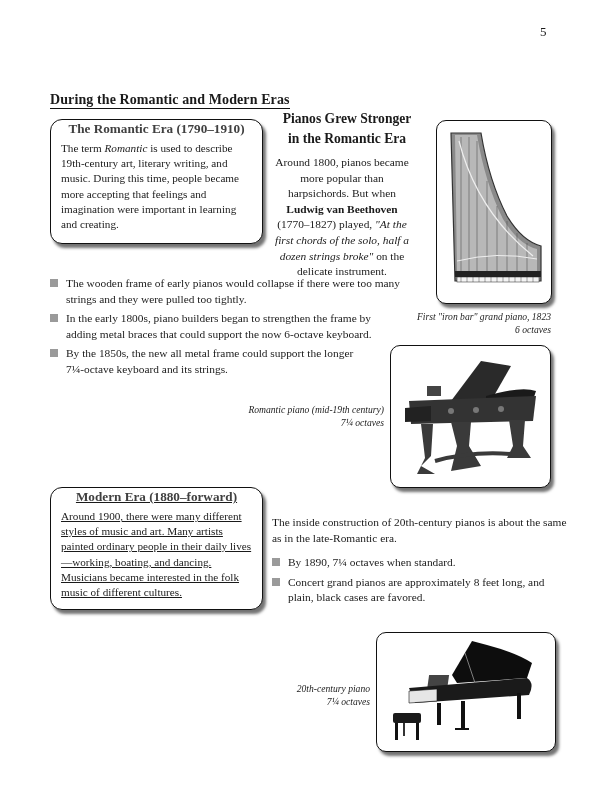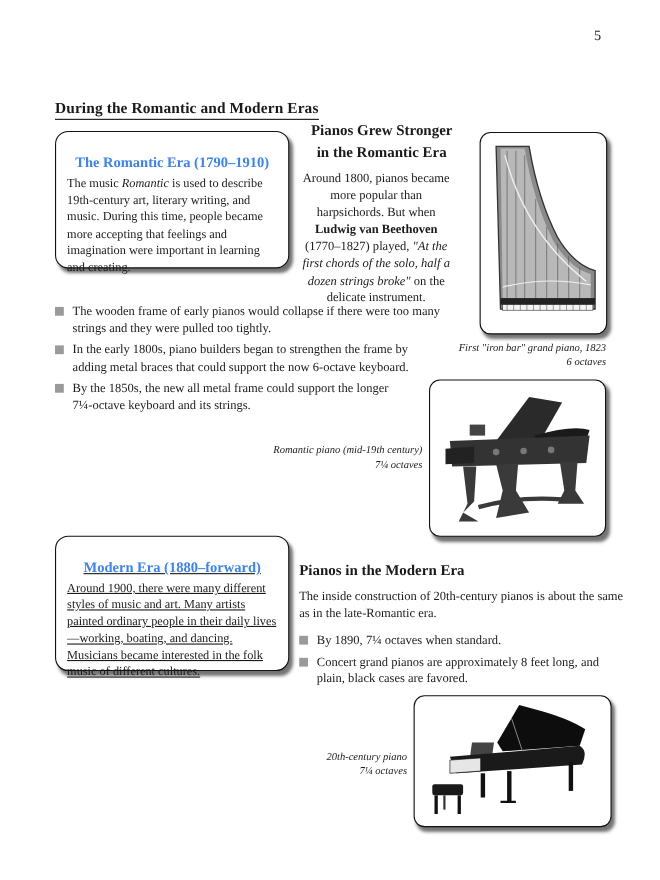--- a/index.html
+++ b/index.html
@@ -4,43 +4,43 @@
 <style>
   html, body { margin:0; padding:0; background:#ffffff; }
   body { width:600px; height:800px; position:relative; overflow:hidden;
          font-family:"DejaVu Serif","Liberation Serif",serif; color:#1a1a1a; }
   .abs { position:absolute; }
   .page-num { left:540px; top:24px; font-size:13px; font-family:"Liberation Serif",serif; }
   .section-title { left:50px; top:91px; font-size:14px; font-weight:bold; font-family:"Liberation Serif",serif;
                    border-bottom:1.5px solid #111; line-height:17px; padding-bottom:0; letter-spacing:0.1px; }
   .box { border:1.5px solid #111; border-radius:12px; background:#fff;
          box-shadow:3px 4px 3px rgba(0,0,0,0.55); box-sizing:border-box; }
-  .box-title { text-align:center; font-weight:bold; color:#3b82f6; font-size:13.2px;
-               font-family:"Liberation Serif",serif; margin-top:20px; }
+  .box-title { text-align:center; font-weight:bold; color:#404040; font-size:13.2px;
+               font-family:"Liberation Serif",serif; margin-top:1px; }
   .box-body { font-size:11.2px; line-height:15.2px; font-family:"Liberation Serif",serif; padding:0 8px 0 10px; margin-top:4px; }
   .heading { font-weight:bold; font-size:13.6px; line-height:20px; font-family:"Liberation Serif",serif; }
   .para { font-size:11.4px; line-height:15.6px; font-family:"Liberation Serif",serif; }
   .bullets { list-style:none; margin:0; padding:0; font-family:"Liberation Serif",serif; font-size:11.4px; line-height:15.6px; }
   .bullets li { position:relative; padding-left:16px; margin-bottom:4px; }
   .bullet-sq { position:absolute; left:0; top:3px; width:8px; height:8px; background:#9a9a9a; }
   .caption { font-style:italic; font-size:9.6px; line-height:13px; text-align:right; font-family:"Liberation Serif",serif; color:#222; }
   .frame { border:1.5px solid #111; border-radius:10px; background:#fff;
            box-shadow:3px 4px 3px rgba(0,0,0,0.55); box-sizing:border-box; overflow:hidden; }
   svg { display:block; }
 </style>
 </head>
 <body>
 
 <div class="abs page-num">5</div>
 
 <div class="abs section-title">During the Romantic and Modern Eras</div>
 
 <div class="abs box" style="left:50px; top:119px; width:213px; height:125px;">
   <div class="box-title">The Romantic Era (1790–1910)</div>
-  <div class="box-body"><span>The music </span><i>Romantic</i><span> is used to describe 19th-century art, literary writing, and music.  During this time, people became more accepting that feelings and imagination were important in learning and creating.</span></div>
+  <div class="box-body"><span>The term </span><i>Romantic</i><span> is used to describe 19th-century art, literary writing, and music.  During this time, people became more accepting that feelings and imagination were important in learning and creating.</span></div>
 </div>
 
 <div class="abs" style="left:272px; top:109px; width:150px;text-align:center;">
   <div class="heading">
     <div>Pianos Grew Stronger</div>
     <div>in the Romantic Era</div>
   </div>
   <div class="para" style="margin-top:6px; width:140px;"><span>Around 1800, pianos became more popular than harpsichords.  But when </span><b>Ludwig van Beethoven</b><span> (1770–1827) played, </span><i>"At the first chords of the solo, half a dozen strings broke"</i><span> on the delicate instrument.</span></div>
 </div>
 
@@ -114,21 +114,20 @@
     </g>
   </svg>
 </div>
 
 <div class="abs box" style="left:50px; top:487px; width:213px; height:123px;text-decoration:underline;">
   <div class="box-title">Modern Era (1880–forward)</div>
   <div class="box-body">Around 1900, there were many different styles of music and art.  Many artists painted ordinary people in their daily lives—working, boating, and dancing.  Musicians became interested in the folk music of different cultures.</div>
 </div>
 
 <div class="abs" style="left:272px; top:509px; width:295px;">
-  <div class="heading">Pianos in the Modern Era</div>
   <div class="para" style="margin-top:6px;">The inside construction of 20th-century pianos is about the same as in the late-Romantic era.</div>
   <ul class="bullets" style="margin-top:9px;">
     <li><span class="bullet-sq"></span><span>By 1890, 7¼ octaves when standard.</span></li>
     <li><span class="bullet-sq"></span><span>Concert grand pianos are approximately 8 feet long, and plain, black cases are favored.</span></li>
   </ul>
 </div>
 
 <div class="abs caption" style="left:250px; top:682px; width:120px;text-align:right;">
   <div>20th-century piano</div>
   <div>7¼ octaves</div>

